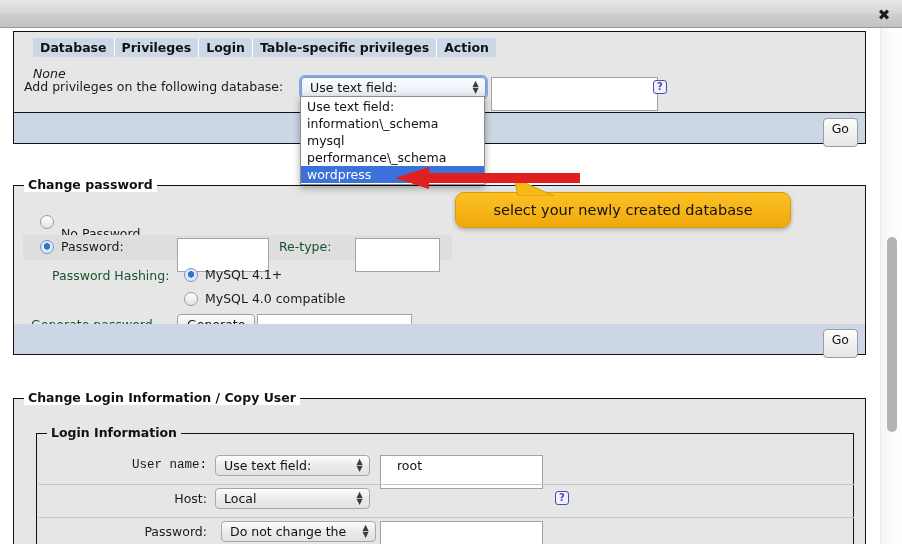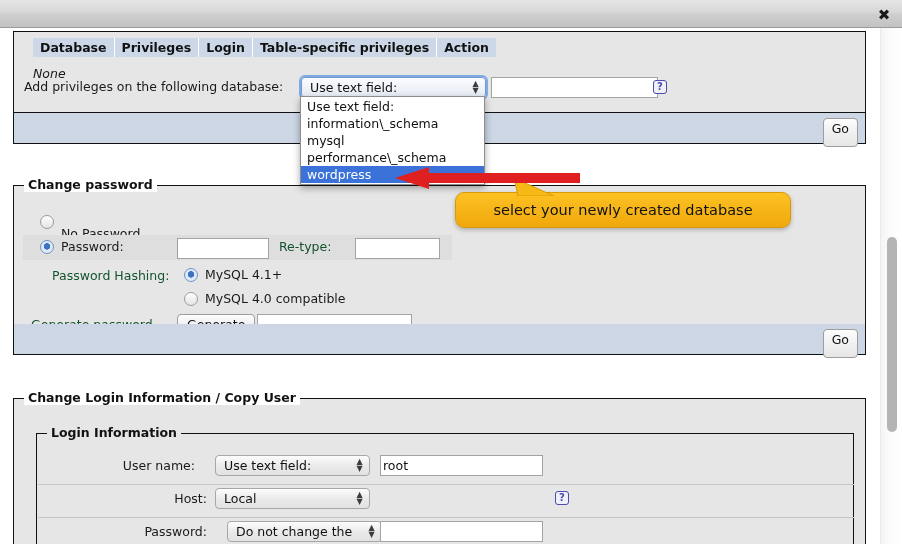--- a/index.html
+++ b/index.html
@@ -123,26 +123,26 @@
   }
   .msel.focused {
     outline: 2px solid #7fa9e0;
     border-color: #6f9ad6;
     background: linear-gradient(to bottom, #fbfcfe, #eef2f8 55%, #e7edf6);
   }
 
   
   .tinput {
     position: absolute;
-    height: 21px;
+    height: 34px;
     background: #ffffff;
     border: 1px solid #a3a3a3;
     font-size: 12.5px; color: #111;
     line-height: 19px;
-    padding-left: 2px;
+    padding-left: 16px;
     white-space: nowrap; overflow: hidden;
   }
 
   
   .help-ico {
     position: absolute;
     width: 14px; height: 14px;
     border: 1px solid #4b4bb0;
     border-radius: 3px;
     color: #4b4bb0;
@@ -335,38 +335,38 @@
     <div class="gobar" style="left:13px; top:296px; width:853px; height:31px;">
       <div class="gobtn">Go</div>
     </div>
 
     <div class="panel" id="loginpanel">
       <div class="legend">Change Login Information / Copy User</div>
 
       <div class="panel" id="logininner">
         <div class="legend on-grey">Login Information</div>
 
-        <div class="lrow-label" style="left:8px; top:24px; width:150px;">User name:</div>
+        <div class="lrow-label" style="left:20px; top:24px; width:150px;font-family:Liberation Mono, monospace;">User name:</div>
         <div class="msel" style="left:178px; top:21px; width:155px;">
           <span>Use text field:</span>
           <span class="arrows">▲<br>▼</span>
         </div>
         <div class="tinput" style="left:343px; top:21px; width:163px;">root</div>
         <div class="lrow-sep" style="left:1px; top:50px; width:816px;"></div>
 
         <div class="lrow-label" style="left:20px; top:57px; width:150px;">Host:</div>
         <div class="msel" style="left:178px; top:54px; width:155px;">
           <span>Local</span>
           <span class="arrows">▲<br>▼</span>
         </div>
         <div class="help-ico" style="left:518px; top:57px;">?</div>
         <div class="lrow-sep" style="left:1px; top:83px; width:816px;"></div>
 
         <div class="lrow-label" style="left:20px; top:90px; width:150px;">Password:</div>
-        <div class="msel" style="left:190px; top:87px; width:155px;">
+        <div class="msel" style="left:184px; top:87px; width:155px;">
           <span>Do not change the</span>
           <span class="arrows">▲<br>▼</span>
         </div>
         <div class="tinput" style="left:343px; top:87px; width:163px;"></div>
 
       </div>
     </div>
 
   </div>
 

